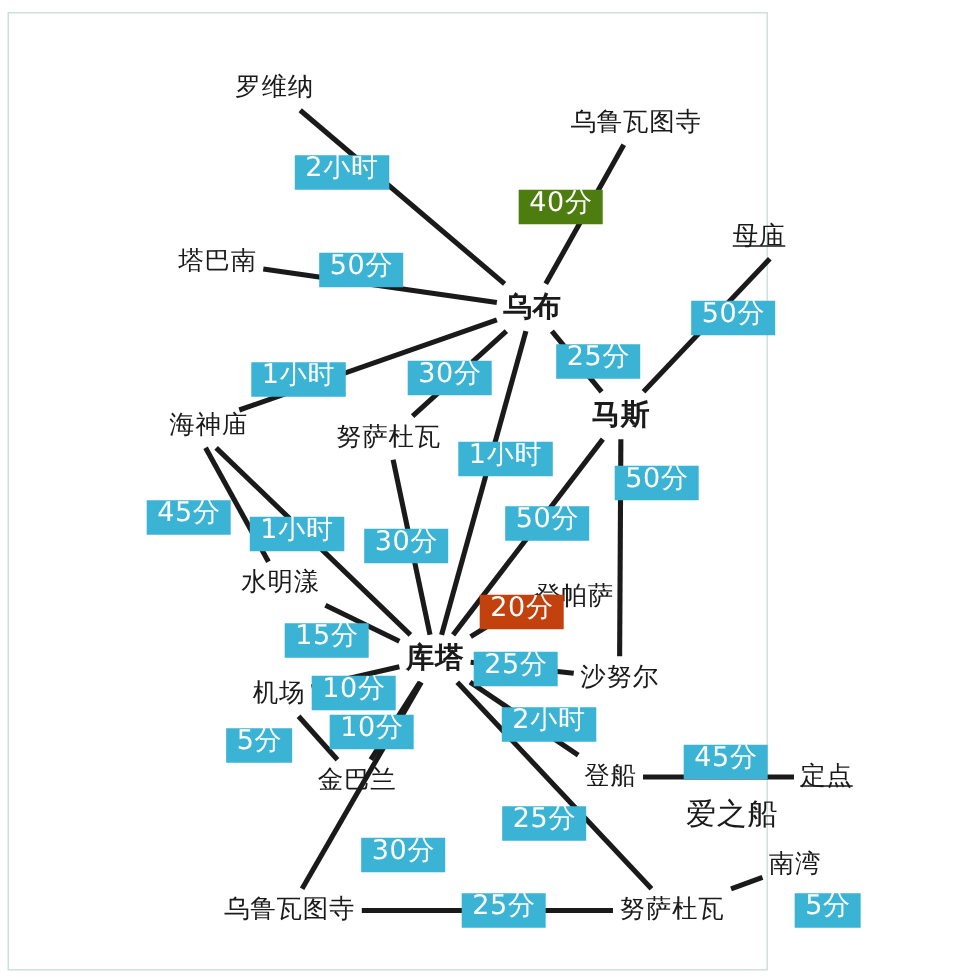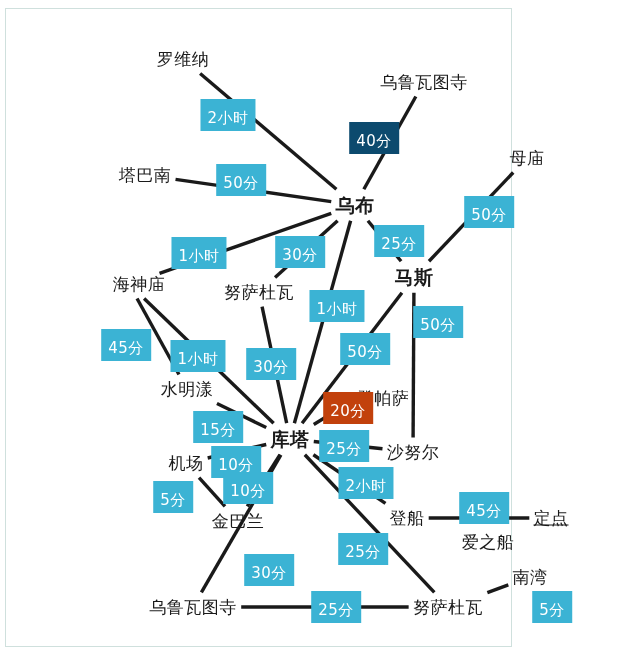--- a/index.html
+++ b/index.html
@@ -28,29 +28,29 @@
     line-height:1;
     white-space:nowrap;
     letter-spacing:0.5px;
     transform:translate(-50%,-50%);
   }
   .node.hub{
     font-weight:bold;
     font-size:19px;
   }
   .node.sub{
-    font-size:17px;
+    font-size:20px;
   }
   .elabel{
     position:absolute;
     background:#3bb3d4;
     color:#ffffff;
-    font-size:15px;
+    font-size:18px;
     line-height:1;
-    padding:12px 7px 5px 7px;
+    padding:0 7px 5px 7px;
     white-space:nowrap;
     transform:translate(-50%,-50%);
     letter-spacing:0.5px;
   }
 </style>
 </head>
 <body>
 
 <div id="canvas">
   <div id="frame"></div>
@@ -78,41 +78,41 @@
       <line x1="428.68" y1="518" x2="529.32" y2="518" stroke="#1a1a1a"></line>
       <line x1="434.3254761904762" y1="592.46" x2="304.8407142857143" y2="454.78" stroke="#1a1a1a"></line>
       <line x1="201.39511904761906" y1="592.46" x2="280.88892857142855" y2="454.78" stroke="#1a1a1a"></line>
       <line x1="241.2" y1="607" x2="408.64" y2="607" stroke="#1a1a1a"></line>
       <line x1="487.36" y1="592.6" x2="508.32" y2="584.9317073170731" stroke="#1a1a1a"></line>
     </svg>
   <div id="nodelayer">
       <div class="node" style="left: 183px; top: 59px;">罗维纳</div>
       <div class="node" style="left: 424px; top: 82px;">乌鲁瓦图寺</div>
       <div class="node" style="left: 145px; top: 175px;">塔巴南</div>
-      <div class="node" style="left: 527px; top: 158px;">母庙</div>
+      <div class="node" style="left: 506px; top: 158px; text-decoration: underline;">母庙</div>
       <div class="node hub" style="left: 355px; top: 205px; text-align: center;">乌布</div>
       <div class="node hub" style="left: 414px; top: 277px;">马斯</div>
       <div class="node" style="left: 139px; top: 284px;">海神庙</div>
       <div class="node" style="left: 259px; top: 292px;">努萨杜瓦</div>
       <div class="node" style="left: 383px; top: 372px; margin-top: 26px;">登帕萨</div>
       <div class="node" style="left: 187px; top: 389px;">水明漾</div>
       <div class="node hub" style="left: 290px; top: 439px;">库塔</div>
       <div class="node" style="left: 413px; top: 452px;">沙努尔</div>
       <div class="node" style="left: 186px; top: 463px;">机场</div>
       <div class="node" style="left: 407px; top: 518px;">登船</div>
       <div class="node" style="left: 551px; top: 518px; text-decoration: underline;">定点</div>
       <div class="node" style="left: 238px; top: 521px;">金巴兰</div>
       <div class="node sub" style="left: 488px; top: 542px;">爱之船</div>
       <div class="node" style="left: 530px; top: 577px;">南湾</div>
       <div class="node" style="left: 193px; top: 607px;">乌鲁瓦图寺</div>
       <div class="node" style="left: 448px; top: 607px;">努萨杜瓦</div>
     </div>
   <div id="labellayer">
       <div class="elabel" style="left: 228px; top: 115px; background: rgb(59, 179, 212);">2小时</div>
-      <div class="elabel" style="left: 374px; top: 138px; background: #0c4a6e;">40分</div>
+      <div class="elabel" style="left: 374px; top: 138px; background: #4d7c0f;">40分</div>
       <div class="elabel" style="left: 241px; top: 180px; background: rgb(59, 179, 212);">50分</div>
       <div class="elabel" style="left: 489px; top: 212px; background: rgb(59, 179, 212);">50分</div>
       <div class="elabel" style="left: 399px; top: 241px; background: rgb(59, 179, 212);">25分</div>
       <div class="elabel" style="left: 199px; top: 253px; background: rgb(59, 179, 212);">1小时</div>
       <div class="elabel" style="left: 300px; top: 252px; background: rgb(59, 179, 212);">30分</div>
       <div class="elabel" style="left: 337px; top: 306px; background: rgb(59, 179, 212);">1小时</div>
       <div class="elabel" style="left: 438px; top: 322px; background: rgb(59, 179, 212);">50分</div>
       <div class="elabel" style="left: 365px; top: 349px; background: rgb(59, 179, 212);">50分</div>
       <div class="elabel" style="left: 126px; top: 345px; background: rgb(59, 179, 212);">45分</div>
       <div class="elabel" style="left: 198px; top: 356px; background: rgb(59, 179, 212);">1小时</div>

